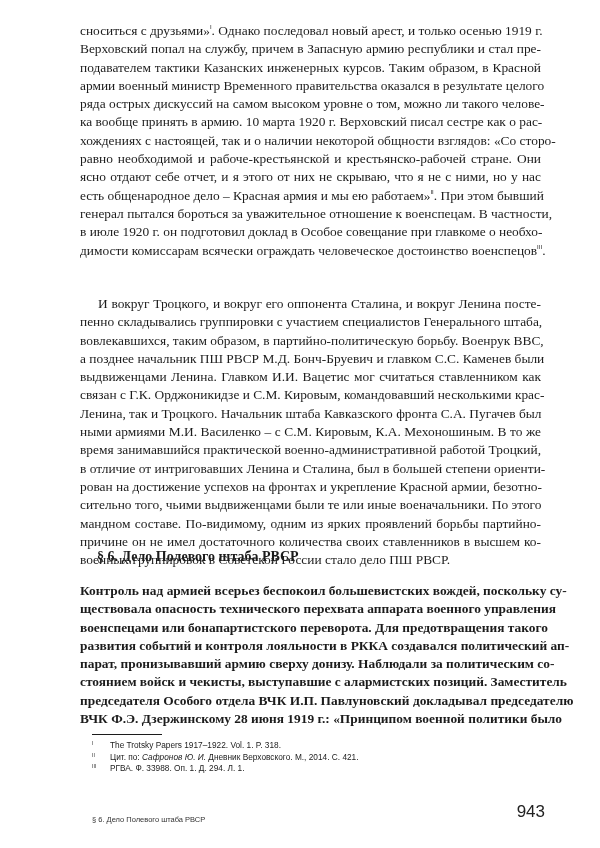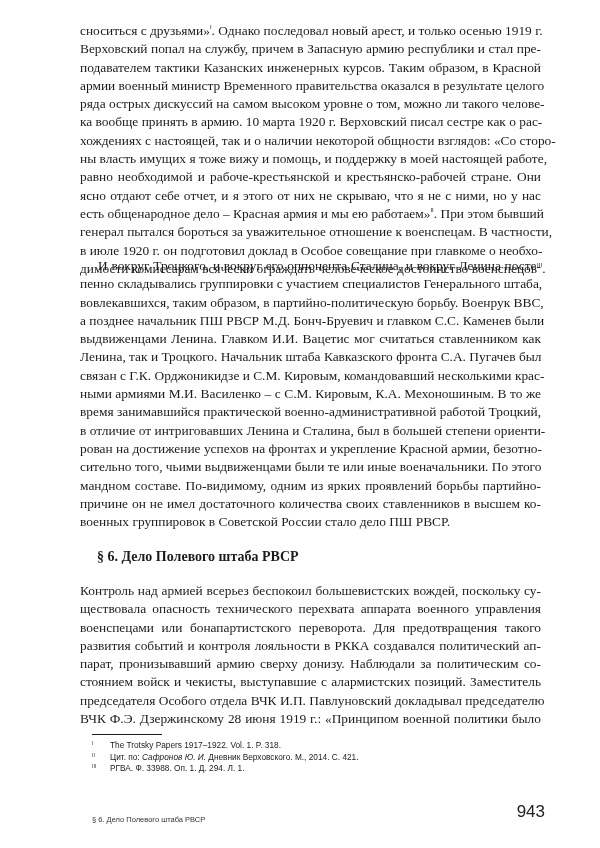--- a/index.html
+++ b/index.html
@@ -9,24 +9,24 @@
     }
     .page { position: absolute; left: 0; top: 0; width: 600px; height: 848px; }
     .body-text {
       position: absolute; left: 80px; width: 461px;
       font-family: "Liberation Serif", "DejaVu Serif", serif;
       font-size: 13.4px; line-height: 18.3px; text-align: justify;
       hyphens: manual;
     }
     .line { display: block; white-space: nowrap; text-align: justify; text-align-last: justify; height: 18.3px; }
     .line.last { text-align-last: left; }
-    .line.indent { padding-left: 18px; }
+    .line.indent { padding-left: 18px; margin-top: 38px; }
     .p1 { top: 22px; }
     .p2 { top: 257px; }
-    .p3 { top: 582px; }
+    .p3 { top: 582px; font-weight: bold; }
     sup.fn { font-family: "Liberation Sans", sans-serif; font-size: 6px; vertical-align: 6px; line-height: 0; }
     .heading {
       position: absolute; left: 97px; top: 549px;
       font-family: "Liberation Serif", "DejaVu Serif", serif;
       font-weight: bold; font-size: 14px; color: #1c1c1c;
     }
     .fn-rule { position: absolute; left: 92px; top: 734px; width: 70px; height: 1px; background: #1c1c1c; }
     .footnotes {
       position: absolute; left: 92px; top: 740px; width: 440px;
       font-family: "Liberation Sans", "DejaVu Sans", sans-serif; font-size: 8.3px; line-height: 11.6px; color: #222;
@@ -49,37 +49,36 @@
 <div class="page">
 
   <div class="body-text p1">
     <span class="line"><span>сноситься с друзьями»</span><sup class="fn">I</sup><span>. Однако последовал новый арест, и только осенью 1919 г.</span></span>
     <span class="line">Верховский попал на службу, причем в Запасную армию республики и стал пре-</span>
     <span class="line">подавателем тактики Казанских инженерных курсов. Таким образом, в Красной</span>
     <span class="line">армии военный министр Временного правительства оказался в результате целого</span>
     <span class="line">ряда острых дискуссий на самом высоком уровне о том, можно ли такого челове-</span>
     <span class="line">ка вообще принять в армию. 10 марта 1920 г. Верховский писал сестре как о рас-</span>
     <span class="line">хождениях с настоящей, так и о наличии некоторой общности взглядов: «Со сторо-</span>
-    <span class="line">ны власть имущих я тоже вижу и помощь, и поддержку в моей настоящей работе,</span>
     <span class="line">равно необходимой и рабоче-крестьянской и крестьянско-рабочей стране. Они</span>
     <span class="line">ясно отдают себе отчет, и я этого от них не скрываю, что я не с ними, но у нас</span>
     <span class="line"><span>есть общенародное дело – Красная армия и мы ею работаем»</span><sup class="fn">II</sup><span>. При этом бывший</span></span>
     <span class="line">генерал пытался бороться за уважительное отношение к военспецам. В частности,</span>
     <span class="line">в июле 1920 г. он подготовил доклад в Особое совещание при главкоме о необхо-</span>
     <span class="line last"><span>димости комиссарам всячески ограждать человеческое достоинство военспецов</span><sup class="fn">III</sup><span>.</span></span>
   </div>
 
   <div class="body-text p2">
     <span class="line indent">И вокруг Троцкого, и вокруг его оппонента Сталина, и вокруг Ленина посте-</span>
     <span class="line">пенно складывались группировки с участием специалистов Генерального штаба,</span>
     <span class="line">вовлекавшихся, таким образом, в партийно-политическую борьбу. Военрук ВВС,</span>
     <span class="line">а позднее начальник ПШ РВСР М.Д. Бонч-Бруевич и главком С.С. Каменев были</span>
     <span class="line">выдвиженцами Ленина. Главком И.И. Вацетис мог считаться ставленником как</span>
+    <span class="line">связан с Г.К. Орджоникидзе и С.М. Кировым, командовавший несколькими крас-</span>
     <span class="line">Ленина, так и Троцкого. Начальник штаба Кавказского фронта С.А. Пугачев был</span>
-    <span class="line">связан с Г.К. Орджоникидзе и С.М. Кировым, командовавший несколькими крас-</span>
     <span class="line">ными армиями М.И. Василенко – с С.М. Кировым, К.А. Мехоношиным. В то же</span>
     <span class="line">время занимавшийся практической военно-административной работой Троцкий,</span>
     <span class="line">в отличие от интриговавших Ленина и Сталина, был в большей степени ориенти-</span>
     <span class="line">рован на достижение успехов на фронтах и укрепление Красной армии, безотно-</span>
     <span class="line">сительно того, чьими выдвиженцами были те или иные военачальники. По этого</span>
     <span class="line">мандном составе. По-видимому, одним из ярких проявлений борьбы партийно-</span>
     <span class="line">причине он не имел достаточного количества своих ставленников в высшем ко-</span>
     <span class="line last">военных группировок в Советской России стало дело ПШ РВСР.</span>
   </div>
 

